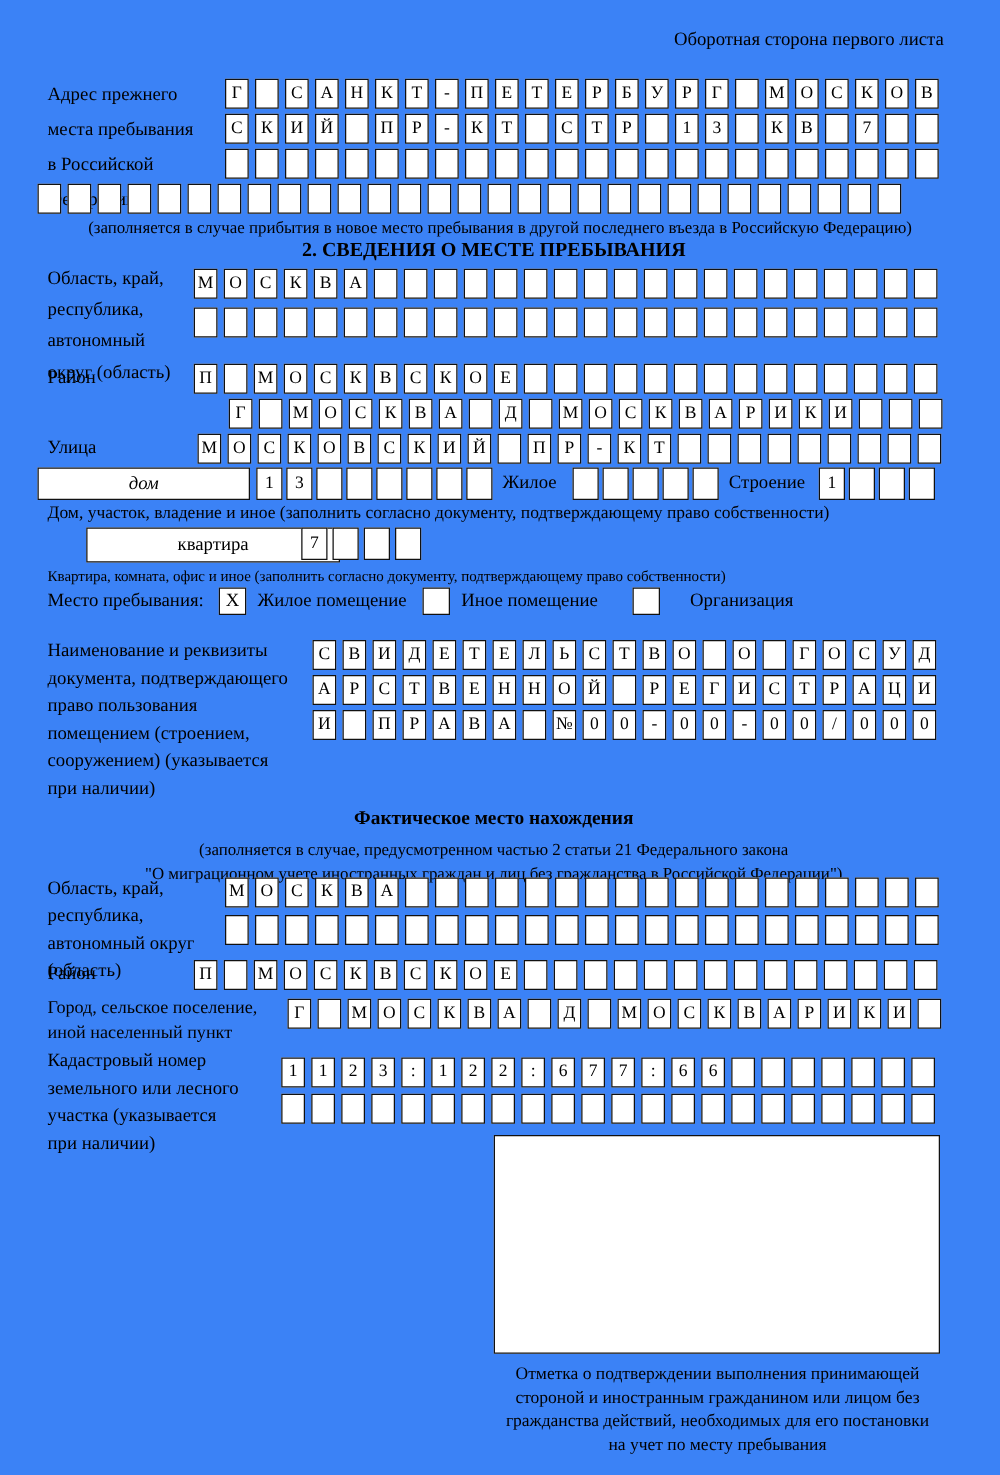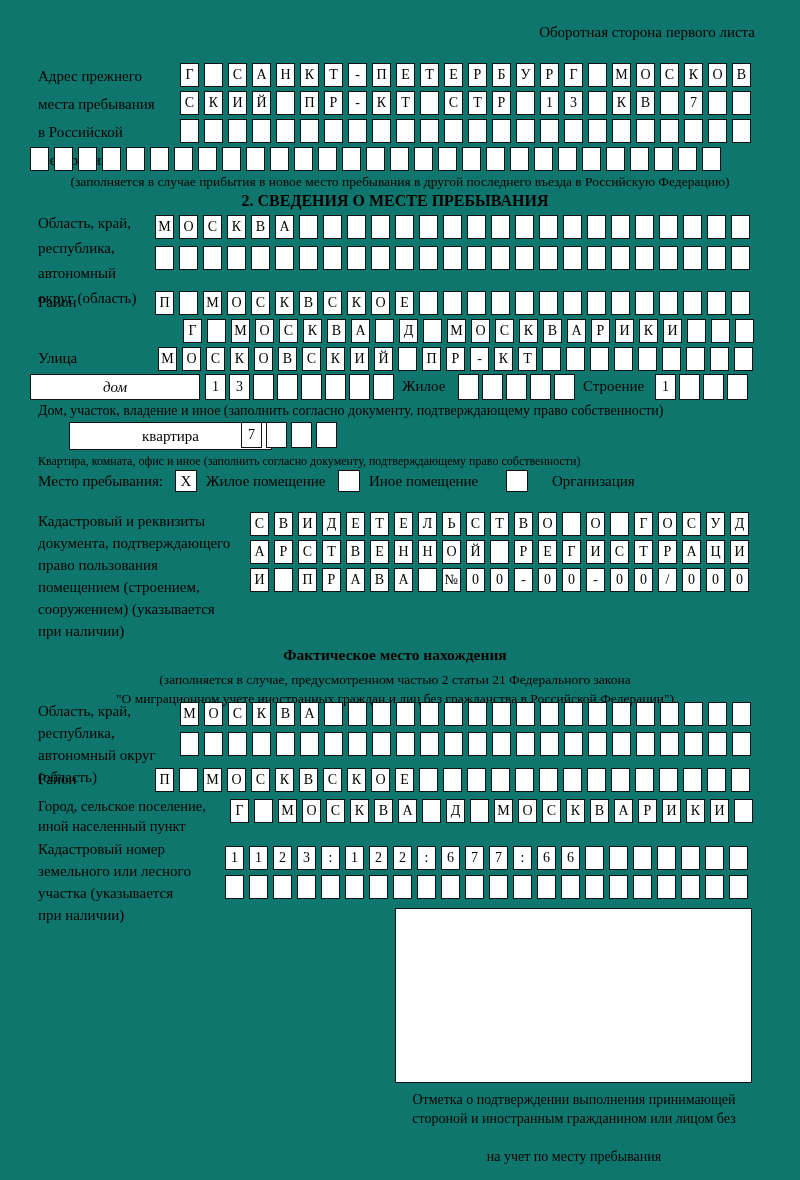--- a/index.html
+++ b/index.html
@@ -1,17 +1,17 @@
 <!DOCTYPE html>
 <html><head>
 <meta charset="utf-8">
 <style>
   html,body{margin:0;padding:0;background:#ffffff;}
   body{font-family:"Liberation Serif","DejaVu Serif",serif;color:#000;}
-  #page{position:relative;width:800px;height:1180px;background:#0f766e;overflow:hidden;}
+  #page{position:relative;width:800px;height:1180px;background:#3b82f6;overflow:hidden;}
   .abs{position:absolute;}
   .lbl{font-size:15px;color:#000;}
   .cap{font-size:13.5px;}
   .center{text-align:center;}
   .bold{font-weight:bold;}
   .cellrow{position:absolute;display:flex;gap:5px;}
   .cell{flex:0 0 auto;width:19px;height:24px;border:1.6px solid #111;box-sizing:border-box;
         display:flex;align-items:center;justify-content:center;font-size:14px;line-height:1;background:#fff;}
   .checkrow .cell{width:22px;height:22px;font-size:15px;}
   .bigrow .cell{width:21px;height:26px;}
@@ -337,21 +337,21 @@
   <div class="cellrow checkrow" style="left:338px;top:470px;">
       <div class="cell"></div>
     </div>
   <div class="abs lbl" style="left:369px;top:473px;">Иное помещение</div>
   <div class="cellrow checkrow" style="left:506px;top:470px;">
       <div class="cell"></div>
     </div>
   <div class="abs lbl" style="left:552px;top:473px;">Организация</div>
 
   <div class="abs lbl" style="left:38px;top:510px;line-height:22px;">
-    <span>Кадастровый и реквизиты</span><br>
+    <span>Наименование и реквизиты</span><br>
     <span>документа, подтверждающего</span><br>
     <span>право пользования</span><br>
     <span>помещением (строением,</span><br>
     <span>сооружением) (указывается</span><br>
     <span>при наличии)</span>
   </div>
   <div class="cellrow" style="left:250px;top:512px;">
       <div class="cell">С</div>
       <div class="cell">В</div>
       <div class="cell">И</div>
@@ -594,17 +594,17 @@
       <div class="cell"></div>
       <div class="cell"></div>
       <div class="cell"></div>
       <div class="cell"></div>
     </div>
 
   <div class="stamp" style="left:395px;top:908px;width:357px;height:175px;"></div>
   <div class="abs cap center" style="left:368px;top:1090px;width:412px;line-height:19px;font-size:14px;">
     <span>Отметка о подтверждении выполнения принимающей</span><br>
     <span>стороной и иностранным гражданином или лицом без</span><br>
-    <br>
+    <span>гражданства действий, необходимых для его постановки</span><br>
     <span>на учет по месту пребывания</span>
   </div>
 
 </div>
 
 </body></html>

